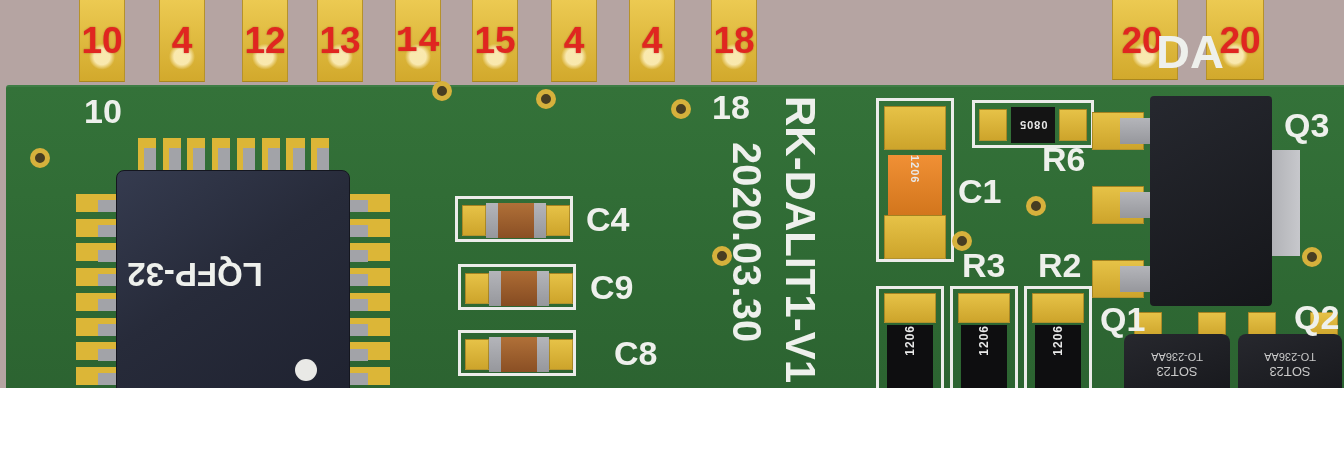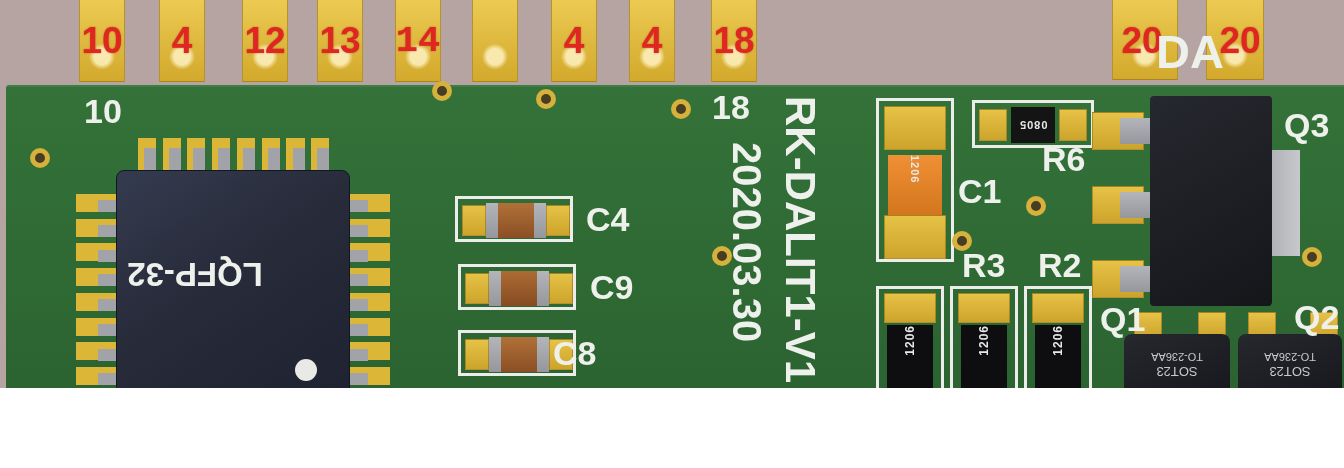--- a/index.html
+++ b/index.html
@@ -50,20 +50,21 @@
   <div class="epad" style="left:472px;width:46px;"></div>
   <div class="epad" style="left:551px;width:46px;"></div>
   <div class="epad" style="left:629px;width:46px;"></div>
   <div class="epad" style="left:711px;width:46px;"></div>
 
   <div class="num" style="left:72px;">10</div>
   <div class="num" style="left:152px;">4</div>
   <div class="num" style="left:235px;">12</div>
   <div class="num" style="left:310px;">13</div>
   <div class="num" style="left:388px;font-family:Liberation Mono, monospace;">14</div>
+  <div class="num" style="left:465px;">15</div>
   <div class="num" style="left:544px;">4</div>
   <div class="num" style="left:622px;">4</div>
   <div class="num" style="left:704px;">18</div>
 
   <div class="epad" style="left:1112px;width:66px;height:80px;"></div>
   <div class="epad" style="left:1206px;width:58px;height:80px;"></div>
   <div class="num" style="left:1112px;">20</div>
   <div class="num" style="left:1210px;">20</div>
   <div class="silk" style="left:1156px;top:24px;font-size:47px;">DA</div>
 
@@ -103,21 +104,21 @@
   </div>
   <div class="abs outline" style="left:458px;top:330px;width:118px;height:46px;">
     <div class="abs gold" style="left:4px;top:6px;width:24px;height:31px;"></div>
     <div class="abs gray" style="left:28px;top:4px;width:12px;height:35px;"></div>
     <div class="abs" style="left:40px;top:4px;width:36px;height:35px;background:linear-gradient(180deg,#b07038,#8a4f24);"></div>
     <div class="abs gray" style="left:76px;top:4px;width:12px;height:35px;"></div>
     <div class="abs gold" style="left:88px;top:6px;width:24px;height:31px;"></div>
   </div>
   <div class="silk des" style="left:586px;top:200px;">C4</div>
   <div class="silk des" style="left:590px;top:268px;">C9</div>
-  <div class="silk des" style="left:553px;top:334px;">C8</div>
+  <div class="silk des" style="left:614px;top:334px;">C8</div>
 
   <div class="abs outline" style="left:876px;top:98px;width:78px;height:164px;">
     <div class="abs gold" style="left:5px;top:5px;width:62px;height:44px;"></div>
     <div class="abs" style="left:9px;top:54px;width:54px;height:66px;background:linear-gradient(180deg,#f09035,#cf731a);text-align:center;">
       <span class="smdtxt vtext" style="font-size:11px;line-height:54px;">1206</span>
     </div>
     <div class="abs gold" style="left:5px;top:114px;width:62px;height:44px;"></div>
   </div>
   <div class="silk des" style="left:958px;top:172px;">C1</div>
 

